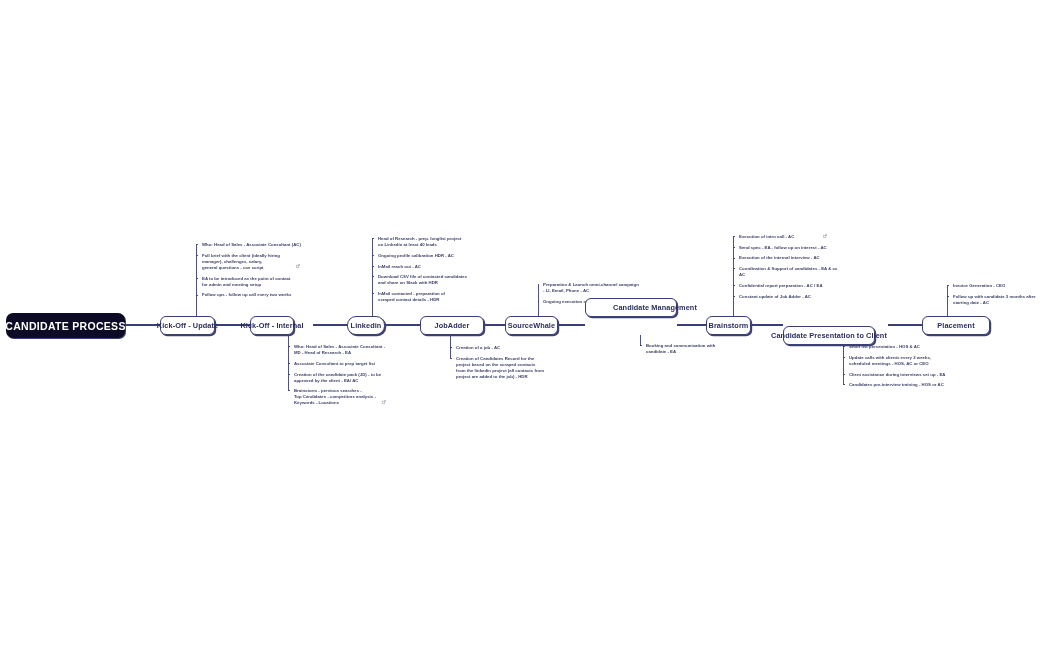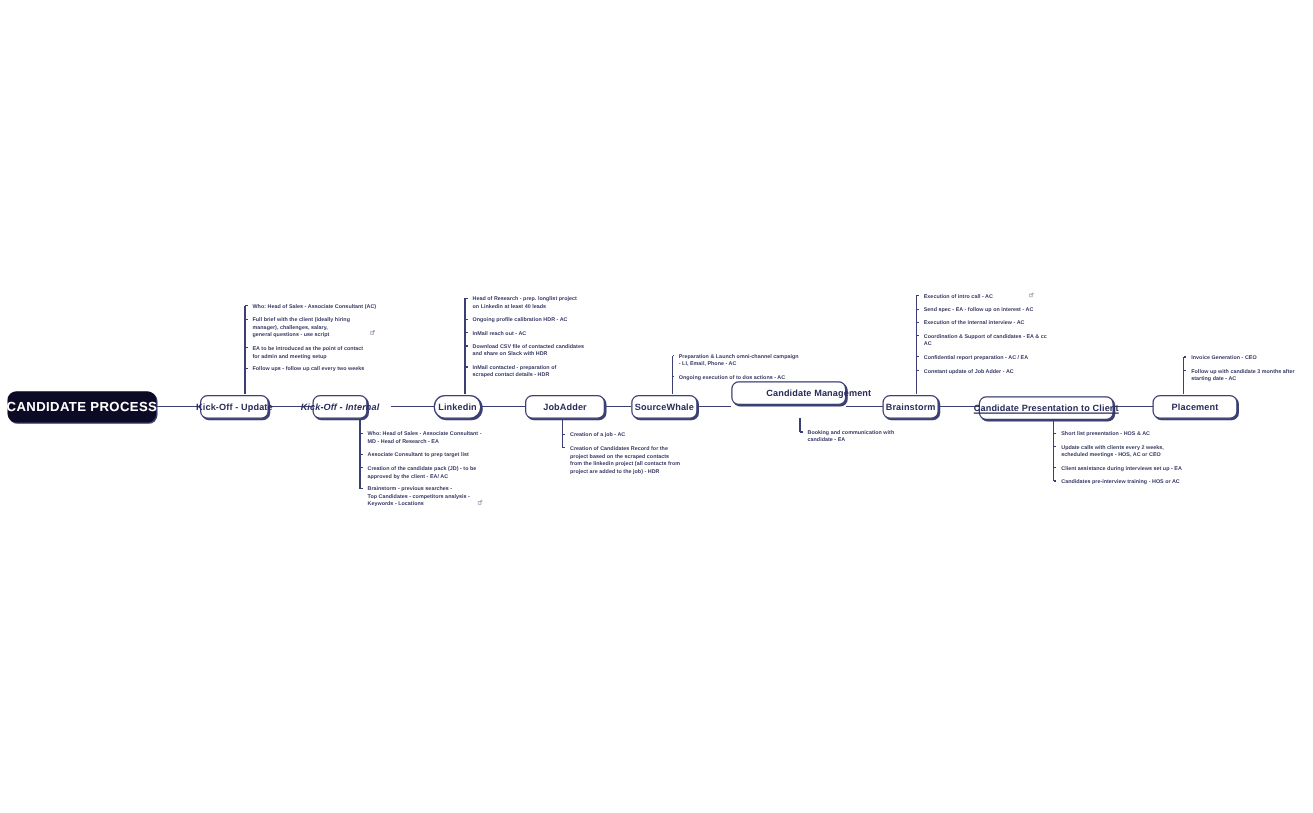--- a/index.html
+++ b/index.html
@@ -173,21 +173,21 @@
 general questions - use script</div>
       <div class="link-icon" style="left: 296px; top: 264.4px;">
         <svg viewBox="0 0 10 10" width="4" height="4">
           <path d="M1.2 3 H7 V8.8 H1.2 Z" fill="none" stroke="#3b3d66" stroke-width="1"></path>
           <path d="M5 5 L9 1 M6.2 1 H9 V3.8" fill="none" stroke="#3b3d66" stroke-width="1"></path>
         </svg>
       </div>
       <div class="leaf" style="left: 202px; top: 275.6px; width: 110px;">EA to be introduced as the point of contact
 for admin and meeting setup</div>
       <div class="leaf" style="left: 202px; top: 292.4px; width: 110px;">Follow ups - follow up call every two weeks</div>
-      <div class="stage" style="left: 250px; top: 315.5px; width: 44px; font-style: italic;">
+      <div class="stage" style="left: 250px; top: 315.5px; width: 44px;">
         <span>Kick-Off - Internal</span>
       </div>
       <div class="leaf" style="left: 294px; top: 344px; width: 104px;">Who: Head of Sales - Associate Consultant -
 MD - Head of Research - EA</div>
       <div class="leaf" style="left: 294px; top: 360.8px; width: 104px;">Associate Consultant to prep target list</div>
       <div class="leaf" style="left: 294px; top: 371.5px; width: 104px;">Creation of the candidate pack (JD) - to be
 approved by the client - EA/ AC</div>
       <div class="leaf" style="left: 294px; top: 388.3px; width: 104px;">Brainstorm - previous searches -
 Top Candidates - competitors analysis -
 Keywords - Locations</div>
@@ -215,42 +215,42 @@
       <div class="leaf" style="left: 456px; top: 355.7px; width: 100px;">Creation of Candidates Record for the
 project based on the scraped contacts
 from the linkedin project (all contacts from
 project are added to the job) - HDR</div>
       <div class="stage" style="left: 505px; top: 315.5px; width: 53px;">
         <span>SourceWhale</span>
       </div>
       <div class="leaf" style="left: 543px; top: 282px; width: 110px;">Preparation &amp; Launch omni-channel campaign
 - LI, Email, Phone - AC</div>
       <div class="leaf" style="left: 543px; top: 298.8px; width: 110px;">Ongoing execution of to dos actions - AC</div>
-      <div class="stage" style="left: 585px; top: 305px; width: 92px; padding-left: 48px;">
+      <div class="stage" style="left: 585px; top: 298px; width: 92px; padding-left: 48px;">
         <span>Candidate Management</span>
       </div>
       <div class="leaf" style="left: 646px; top: 343px; width: 90px;">Booking and communication with
 candidate - EA</div>
       <div class="stage" style="left: 706px; top: 315.5px; width: 45px;">
         <span>Brainstorm</span>
       </div>
       <div class="leaf" style="left: 739px; top: 234px; width: 100px;">Execution of intro call - AC</div>
       <div class="link-icon" style="left: 823px; top: 233.5px;">
         <svg viewBox="0 0 10 10" width="4" height="4">
           <path d="M1.2 3 H7 V8.8 H1.2 Z" fill="none" stroke="#3b3d66" stroke-width="1"></path>
           <path d="M5 5 L9 1 M6.2 1 H9 V3.8" fill="none" stroke="#3b3d66" stroke-width="1"></path>
         </svg>
       </div>
       <div class="leaf" style="left: 739px; top: 244.7px; width: 100px;">Send spec - EA -  follow up on interest - AC</div>
       <div class="leaf" style="left: 739px; top: 255.4px; width: 100px;">Execution of the internal interview - AC</div>
       <div class="leaf" style="left: 739px; top: 266.1px; width: 100px;">Coordination &amp; Support of candidates - EA &amp; cc
 AC</div>
       <div class="leaf" style="left: 739px; top: 282.9px; width: 100px;">Confidential report preparation - AC / EA</div>
       <div class="leaf" style="left: 739px; top: 293.6px; width: 100px;">Constant update of Job Adder - AC</div>
-      <div class="stage" style="left: 783px; top: 317px; width: 108px; text-decoration: underline;">
+      <div class="stage" style="left: 783px; top: 326px; width: 92px;">
         <span>Candidate Presentation to Client</span>
       </div>
       <div class="leaf" style="left: 849px; top: 344px; width: 100px;">Short list presentation - HOS &amp; AC</div>
       <div class="leaf" style="left: 849px; top: 354.7px; width: 100px;">Update calls with clients every 2 weeks,
 scheduled meetings - HOS, AC or CEO</div>
       <div class="leaf" style="left: 849px; top: 371.5px; width: 100px;">Client assistance during interviews set up - EA</div>
       <div class="leaf" style="left: 849px; top: 382.2px; width: 100px;">Candidates pre-interview training - HOS or AC</div>
       <div class="stage" style="left: 922px; top: 315.5px; width: 68px;">
         <span>Placement</span>
       </div>

